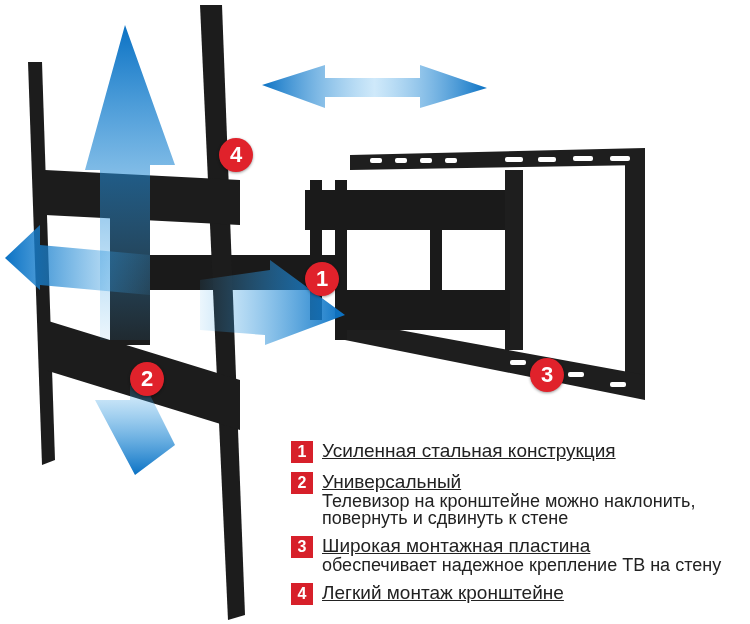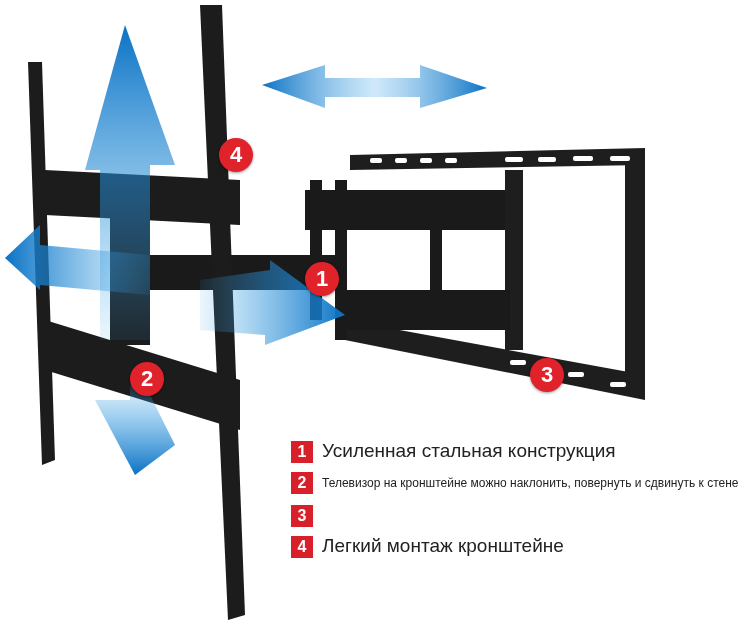--- a/index.html
+++ b/index.html
@@ -3,22 +3,22 @@
 <meta charset="utf-8">
 <style>
   html,body{margin:0;padding:0;background:#fff;}
   body{width:750px;height:624px;position:relative;overflow:hidden;font-family:"Liberation Sans",sans-serif;}
   .scene{position:absolute;left:0;top:0;width:750px;height:624px;}
   .badge-circle{position:absolute;width:34px;height:34px;border-radius:50%;background:#e0222b;color:#fff;
     font-weight:bold;font-size:22px;line-height:34px;text-align:center;box-shadow:0 1px 3px rgba(0,0,0,.4);}
   .features{position:absolute;left:291px;top:440px;width:460px;}
   .feat{display:flex;align-items:flex-start;margin-bottom:8px;}
   .num{width:22px;height:22px;background:#d7202a;color:#fff;font-weight:bold;font-size:16px;line-height:22px;text-align:center;flex:0 0 22px;margin-right:9px;margin-top:1px;}
-  .title{font-size:19px;color:#222;line-height:22px;}
-  .sub{font-size:12px;color:#222;line-height:25px;}
+  .title{font-size:19px;color:#222;line-height:22px;text-decoration:underline;}
+  .sub{font-size:18px;color:#222;line-height:17px;}
 </style>
 </head>
 <body>
 
 <svg class="scene" viewBox="0 0 750 624" xmlns="http://www.w3.org/2000/svg">
   <defs>
     <linearGradient id="bu" x1="0" y1="1" x2="0" y2="0">
         <stop offset="0" stop-color="#3fa6e8" stop-opacity="0.1"></stop>
         <stop offset="1" stop-color="#0b72c4"></stop>
       </linearGradient>
@@ -93,25 +93,30 @@
 <div class="features">
   <div class="feat">
     <div class="num">1</div>
     <div>
         <div class="title">Усиленная стальная конструкция</div>
       </div>
   </div>
   <div class="feat">
     <div class="num">2</div>
     <div>
+        <div class="title">Универсальный</div>
       <div class="sub">Телевизор на кронштейне можно наклонить, повернуть и сдвинуть к стене</div>
       </div>
   </div>
   <div class="feat">
     <div class="num">3</div>
+    <div>
+        <div class="title">Широкая монтажная пластина</div>
+      <div class="sub">обеспечивает надежное крепление ТВ на стену</div>
+      </div>
   </div>
   <div class="feat">
     <div class="num">4</div>
     <div>
         <div class="title">Легкий монтаж кронштейне</div>
       </div>
   </div>
 </div>
 
 </body></html>

